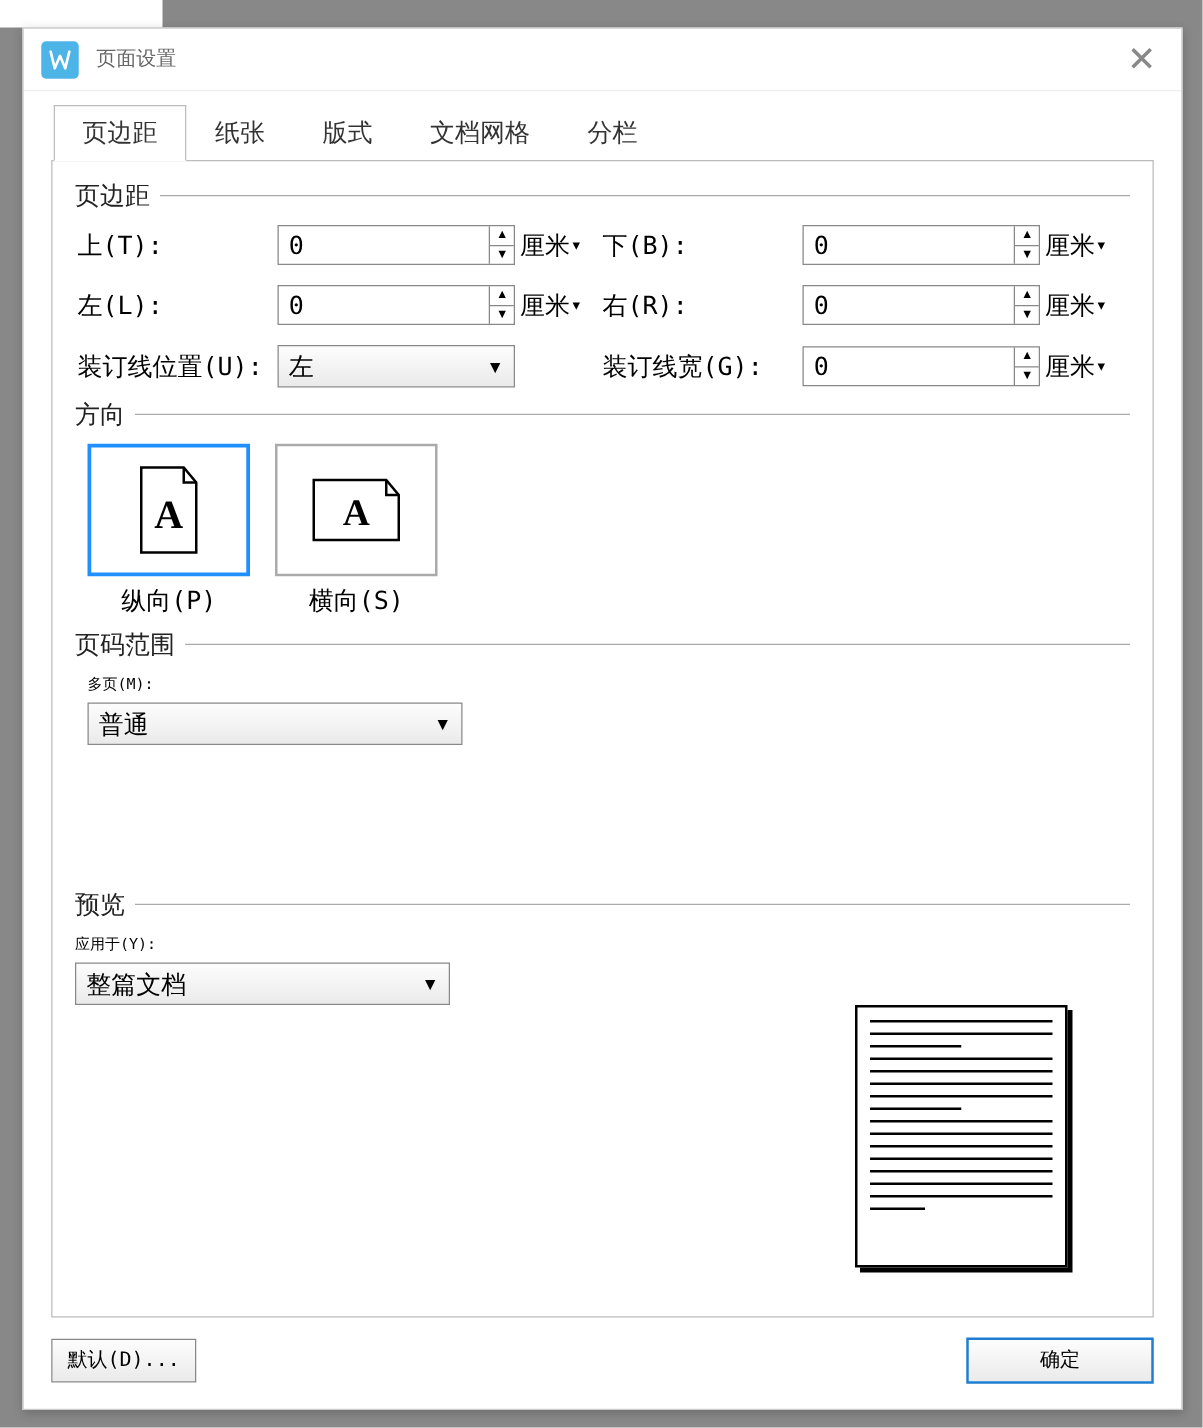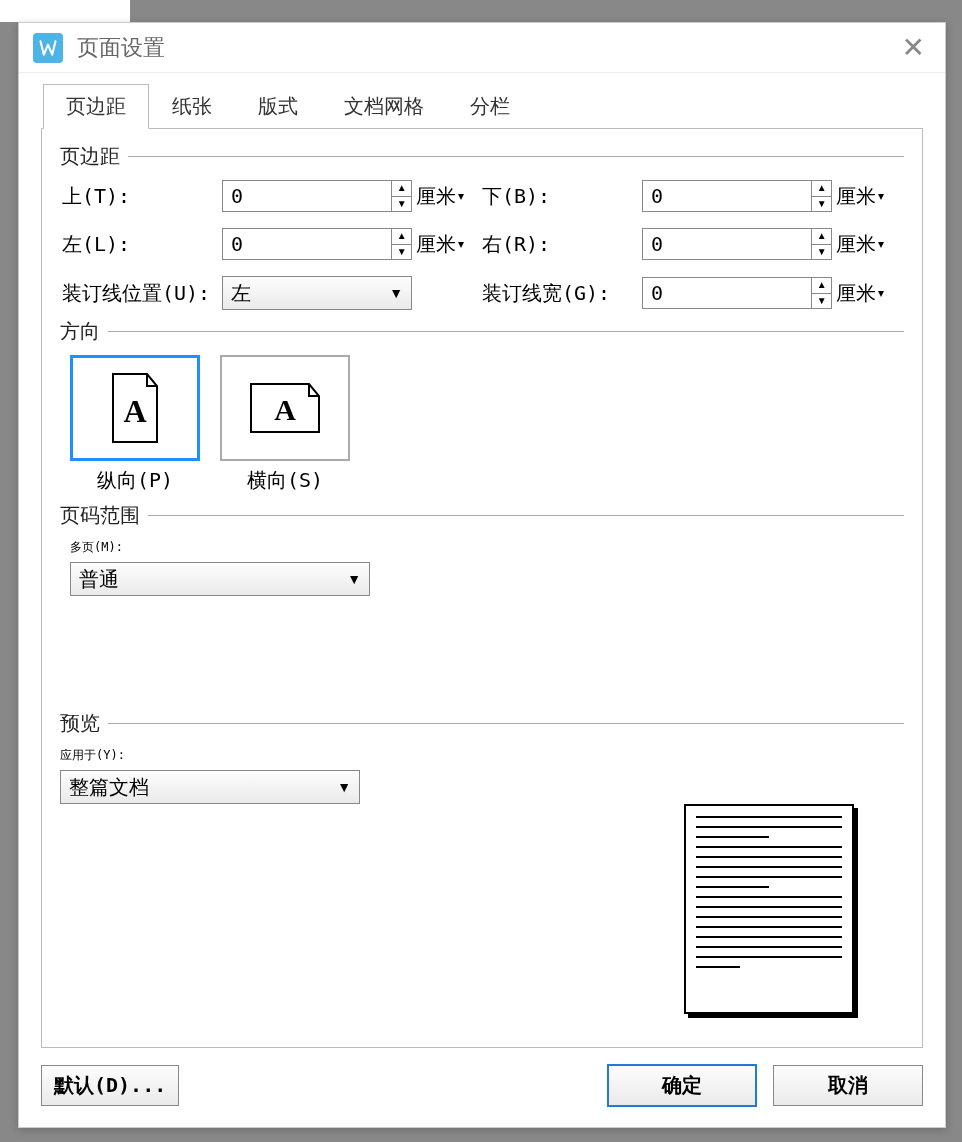--- a/index.html
+++ b/index.html
@@ -39,21 +39,21 @@
     .app-icon {
       width: 30px; height: 30px;
       background: #4cb4e7;
       border-radius: 4px;
       display: flex;
       align-items: center;
       justify-content: center;
       margin-right: 14px;
     }
     .app-icon svg { width: 20px; height: 20px; }
-    .title-text { font-size: 22px; color: #666; flex: 1; }
+    .title-text { font-size: 16px; color: #666; flex: 1; }
     .close-x {
       font-size: 28px;
       color: #888;
       cursor: pointer;
       padding: 0 6px;
       font-weight: 200;
     }
     .content {
       flex: 1;
       padding: 10px 22px 0 22px;
@@ -204,26 +204,25 @@
     }
     .preview-page .line.short { width: 50%; }
     .preview-page .line.short2 { width: 30%; }
     .footer {
       padding: 16px 22px 20px 22px;
       display: flex;
       align-items: center;
     }
     .btn {
       padding: 6px 24px;
-      font-size: 20px;
+      font-size: 16px;
       border: 1px solid #888;
       background: linear-gradient(#fdfdfd, #eaeaea);
       cursor: pointer;
       font-family: "SimSun", monospace;
-      font-weight: bold;
     }
     .btn.primary { border: 2px solid #1e7dd0; }
     .footer .spacer { flex: 1; }
     .footer .btn { min-width:150px; text-align:center; }
     .footer .btn + .btn { margin-left: 16px; }
     #btn-default { min-width:auto; padding:6px 12px; }
     .preview-rel { position: relative; height: 230px; }
   </style>
 </head>
 <body>
@@ -408,15 +407,14 @@
           </div>
         </div>
       </div>
     </div>
   </div>
 
   <div class="footer">
     <button class="btn" id="btn-default">默认(D)...</button>
     <div class="spacer"></div>
     <button class="btn primary">确定</button>
-    <button class="btn">取消</button>
   </div>
 </div>
 
 </body></html>

